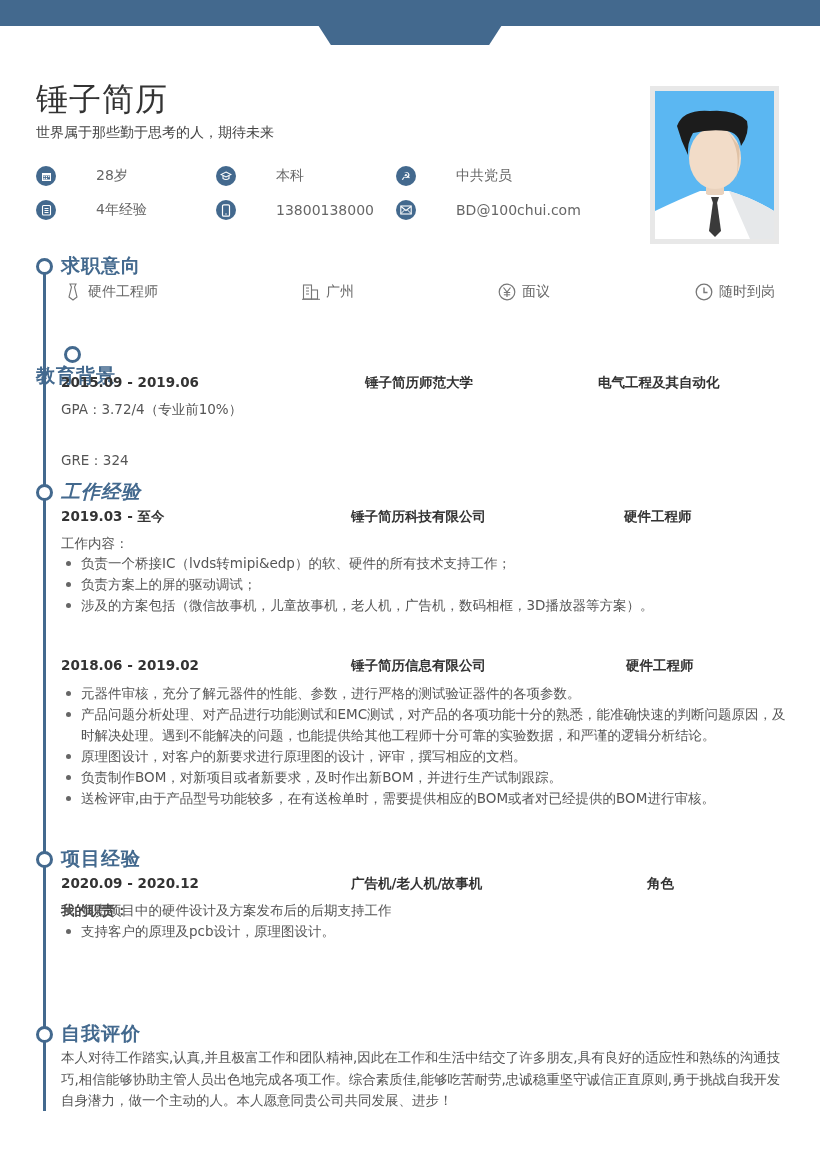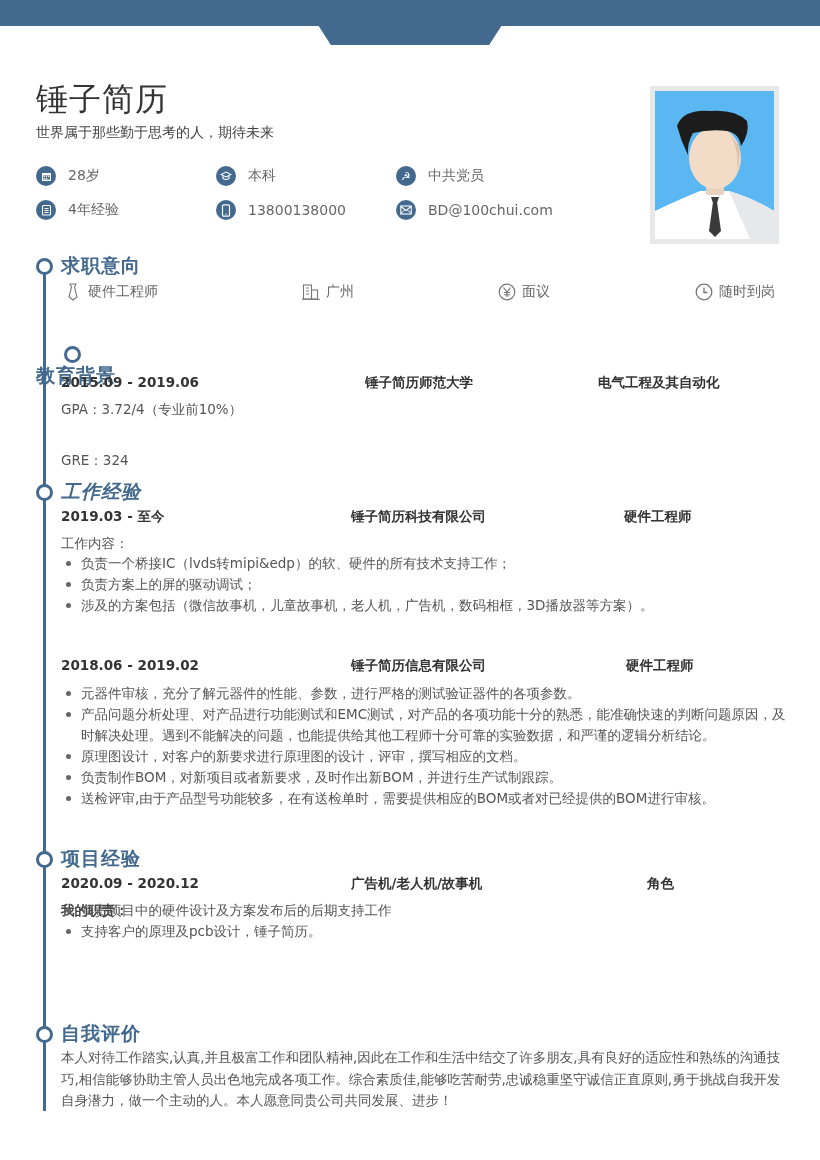--- a/index.html
+++ b/index.html
@@ -6,21 +6,21 @@
   html, body { width: 820px; height: 1160px; background: #ffffff; overflow: hidden; }
   body { font-family: "DejaVu Sans", "Liberation Sans", sans-serif; color: #555; position: relative; }
 
   .top-bar { position: absolute; left: 0; top: 0; width: 820px; height: 26px; background: #43698e; }
   .top-tab { position: absolute; left: 318px; top: 25px; width: 184px; height: 20px; background: #43698e;
              clip-path: polygon(0 0, 100% 0, 93% 100%, 7% 100%); }
 
   .name { position: absolute; left: 36px; top: 78px; font-size: 32px; color: #333; font-weight: normal; letter-spacing: 1px; }
   .slogan { position: absolute; left: 36px; top: 124px; font-size: 14px; color: #444; }
 
-  .info { position: absolute; font-size: 14px; color: #666; display: flex; align-items: center; height: 22px; }
+  .info { position: absolute; font-size: 14px; color: #666; display: flex; align-items: center; height: 22px; gap: 28px; }
   .info .ic { width: 20px; height: 20px; border-radius: 50%; background: #43698e; margin-right: 12px; display: inline-flex;
               align-items: center; justify-content: center; color: #fff; font-size: 11px; line-height: 1; }
 
   .photo { position: absolute; left: 650px; top: 86px; width: 129px; height: 158px; background: #e8e8e8; padding: 5px; }
   .photo-inner { width: 100%; height: 100%; background: #5bb7f2; position: relative; overflow: hidden; }
 
   .timeline { position: absolute; left: 43px; top: 263px; width: 3px; height: 848px; background: #43698e; }
 
   .sec-head { position: absolute; left: 36px; display: flex; align-items: center; }
   .sec-dot { width: 17px; height: 17px; border: 3px solid #43698e; border-radius: 50%; background: #fff; margin-right: 8px; }
@@ -208,20 +208,20 @@
 <div class="sec-head" style="top:846px;">
   <span class="sec-dot"></span>
   <span class="sec-title">项目经验</span>
 </div>
 <div class="row" style="top:875px;">2020.09 - 2020.12</div>
 <div class="row" style="left:351px;top:875px;">广告机/老人机/故事机</div>
 <div class="row" style="left:647px;top:875px;">角色</div>
 <div class="txt" style="top:902px;color:#444;font-weight:bold;">我的职责：</div>
 <ul class="bul" style="top:900px;">
   <li>负责项目中的硬件设计及方案发布后的后期支持工作</li>
-  <li>支持客户的原理及pcb设计，锤子简历。</li>
+  <li>支持客户的原理及pcb设计，原理图设计。</li>
 </ul>
 
 <div class="sec-head" style="top:1021px;">
   <span class="sec-dot"></span>
   <span class="sec-title">自我评价</span>
 </div>
 <div class="para" style="top:1047px;">本人对待工作踏实,认真,并且极富工作和团队精神,因此在工作和生活中结交了许多朋友,具有良好的适应性和熟练的沟通技巧,相信能够协助主管人员出色地完成各项工作。综合素质佳,能够吃苦耐劳,忠诚稳重坚守诚信正直原则,勇于挑战自我开发自身潜力，做一个主动的人。本人愿意同贵公司共同发展、进步！</div>
 
 </body></html>

